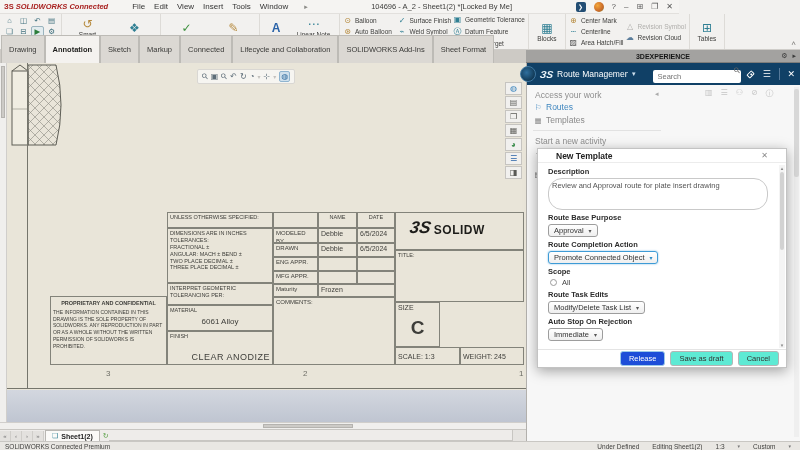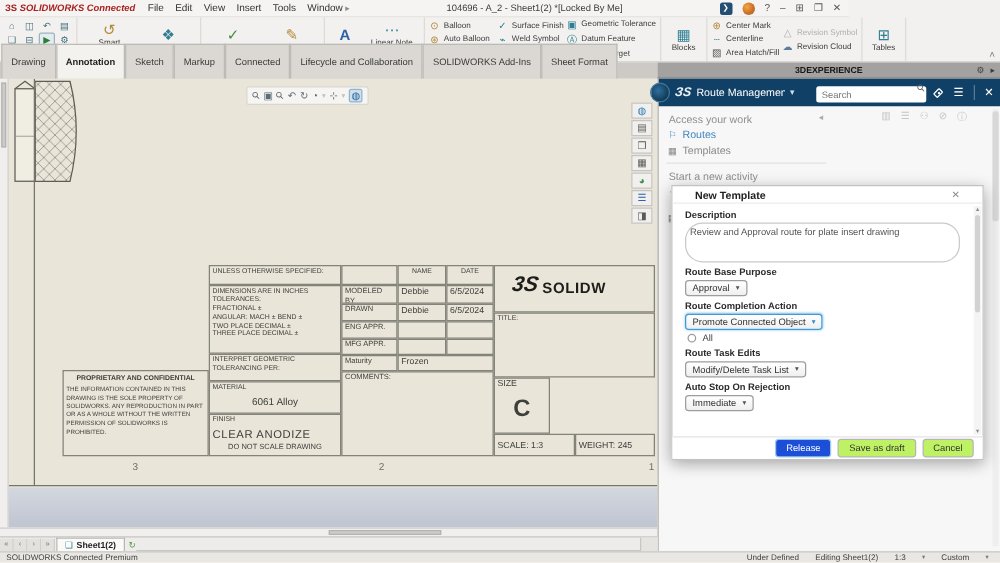--- a/index.html
+++ b/index.html
@@ -2,21 +2,21 @@
 <html><head>
 <meta charset="utf-8">
 <style>
   *{margin:0;padding:0;box-sizing:border-box}
   html,body{width:800px;height:450px;overflow:hidden}
   body{font-family:"Liberation Sans","DejaVu Sans",sans-serif;background:#fff;color:#333;-webkit-font-smoothing:antialiased}
   .screen{position:relative;width:800px;height:450px;background:#f2f1ef}
   .abs{position:absolute}
 
   
-  .titlebar{position:absolute;top:0;left:0;width:679px;height:14px;background:#f5f4f2;border-bottom:1px solid #e2e0dd;display:flex;align-items:center;font-size:8px;padding:0 4px;gap:0}
+  .titlebar{position:absolute;top:0;left:0;width:679px;height:14px;background:#f5f4f2;border-bottom:1px solid #e2e0dd;display:flex;align-items:center;font-size:8px;padding:0 4px;gap:14px}
   .sw-logo{color:#a8201f;font-weight:bold;font-style:italic;font-size:7.5px;white-space:nowrap}
   .sw-logo .glyph{font-style:normal;font-weight:bold;margin-right:2px}
   .menus{display:flex;gap:9px;margin-left:10px;color:#333}
   .menu-item{cursor:default}
   .pin{color:#8a8a86;font-size:7px;margin-left:2px}
   .doc-title{flex:1;text-align:center;font-size:7.5px;color:#3c3c3a;white-space:nowrap;overflow:hidden}
   .win-controls{display:flex;gap:8px;align-items:center;color:#555;font-size:8px;padding-right:2px}
   .compass-btn{width:10px;height:10px;background:#234e74;border-radius:2px;color:#fff;font-size:6px;display:flex;align-items:center;justify-content:center}
   .avatar{width:10px;height:10px;border-radius:50%;background:radial-gradient(circle at 35% 35%,#f4a83b,#c96a2a 60%,#7b8c3a)}
 
@@ -123,21 +123,21 @@
   .dd.focus{border-color:#3e9bd6;box-shadow:0 0 2px rgba(62,155,214,.7)}
   .dd.focus .dcaret{color:#2d8cc9}
   .ropt{display:flex;align-items:center;font-size:7.5px;color:#444;margin:2px 0 2px 2px;line-height:1.2}
   .radio{width:7px;height:7px;border-radius:50%;border:1px solid #9b9b9b;background:#fff;display:inline-block;margin-right:5px;flex:0 0 auto}
   .radio.sel{border:1px solid #2d93d0;background:radial-gradient(circle,#2d93d0 0 1.8px,#fff 2.2px)}
   .dlg-scroll{position:absolute;right:1px;top:16px;width:6px;bottom:19px;background:#f4f4f4;font-size:5px;color:#888;text-align:center}
   .dlg-scroll .up{position:absolute;top:0;left:0;right:0}
   .dlg-scroll .dn{position:absolute;bottom:0;left:0;right:0}
   .dlg-scroll .thumb{position:absolute;left:1px;top:7px;width:4px;height:78px;background:#d2d2d2;border-radius:2px}
   .dlg-foot{position:absolute;bottom:0;left:0;right:0;height:18px;border-top:1px solid #e4e4e4;display:flex;align-items:center;justify-content:flex-end;gap:5px;padding:0 7px;background:#fff}
-  .btn{font-size:7.5px;padding:2px 8px;border-radius:3px;border:1px solid #b5b5b5;background:#bef264;color:#333;cursor:default}
+  .btn{font-size:7.5px;padding:2px 8px;border-radius:3px;border:1px solid #b5b5b5;background:#5eead4;color:#333;cursor:default}
   .btn.primary-disabled{background:#1d4ed8;border-color:#9ccbe8;color:#fff}
 
   
   .sheettabs{position:absolute;top:429px;left:0;width:526px;height:12px;background:#eeecea;border-top:1px solid #c8c6c2;display:flex;align-items:center;font-size:7px;color:#555}
   .stnav{width:11px;height:10px;background:#e3e1de;border-right:1px solid #cfcdc9;display:flex;align-items:center;justify-content:center;font-size:6px;color:#777}
   .sheet-tab{display:flex;align-items:center;gap:3px;background:#fbfaf8;border:1px solid #b9b7b3;border-bottom:none;height:11px;padding:0 6px;margin-left:1px}
   .sheet-tab .sic{color:#2f7f93;font-size:7px}
   .sheet-tab .slabel{font-weight:bold;font-size:7px;color:#222}
   .st-refresh{color:#4f9b3a;font-size:7px;margin-left:3px}
   .st-rest{flex:1;border-bottom:1px solid #c8c6c2;height:11px}
@@ -361,21 +361,21 @@
 TWO PLACE DECIMAL    ±
 THREE PLACE DECIMAL  ±</span></div>
     <div class="tb-cell pre" style="left:167px;top:220px;width:106px;height:22px"><span class="pre">INTERPRET GEOMETRIC
 TOLERANCING PER:</span></div>
     <div class="tb-cell" style="left:167px;top:242px;width:106px;height:26px">
       <span>MATERIAL</span>
       <div style="text-align:center;font-size:8px;margin-top:3px">6061 Alloy</div>
     </div>
     <div class="tb-cell" style="left:167px;top:268px;width:106px;height:34px">
       <span>FINISH</span>
-      <div style="text-align:left;font-size:9px;margin-top:2px;letter-spacing:.5px">CLEAR ANODIZE</div>
+      <div style="text-align:right;font-size:9px;margin-top:12px;letter-spacing:.5px">CLEAR ANODIZE</div>
       <div style="text-align:center;font-size:6px;margin-top:2px">DO NOT SCALE DRAWING</div>
     </div>
 
     <div class="tb-cell" style="left:273px;top:149px;width:45px;height:16px"></div>
     <div class="tb-cell" style="left:318px;top:149px;width:39px;height:16px;text-align:center"><span class="hd">NAME</span></div>
     <div class="tb-cell" style="left:357px;top:149px;width:38px;height:16px;text-align:center"><span class="hd">DATE</span></div>
 
     <div class="tb-cell tb-lbl" style="left:273px;top:165px;width:45px;height:15px"><span>MODELED BY</span></div>
     <div class="tb-cell tb-val" style="left:318px;top:165px;width:39px;height:15px"><span>Debbie</span></div>
     <div class="tb-cell tb-val" style="left:357px;top:165px;width:38px;height:15px"><span>6/5/2024</span></div>
@@ -504,20 +504,21 @@
           <span>Approval</span>
           <span class="dcaret">▾</span>
         </span>
 
         <label class="fld">Route Completion Action</label>
         <span class="dd focus">
           <span>Promote Connected Object</span>
           <span class="dcaret">▾</span>
         </span>
 
+        <label class="fld">Scope</label>
         <div class="ropt">
           <span class="radio"></span>
           <span>All</span>
         </div>
 
         <label class="fld">Route Task Edits</label>
         <span class="dd">
           <span>Modify/Delete Task List</span>
           <span class="dcaret">▾</span>
         </span>

